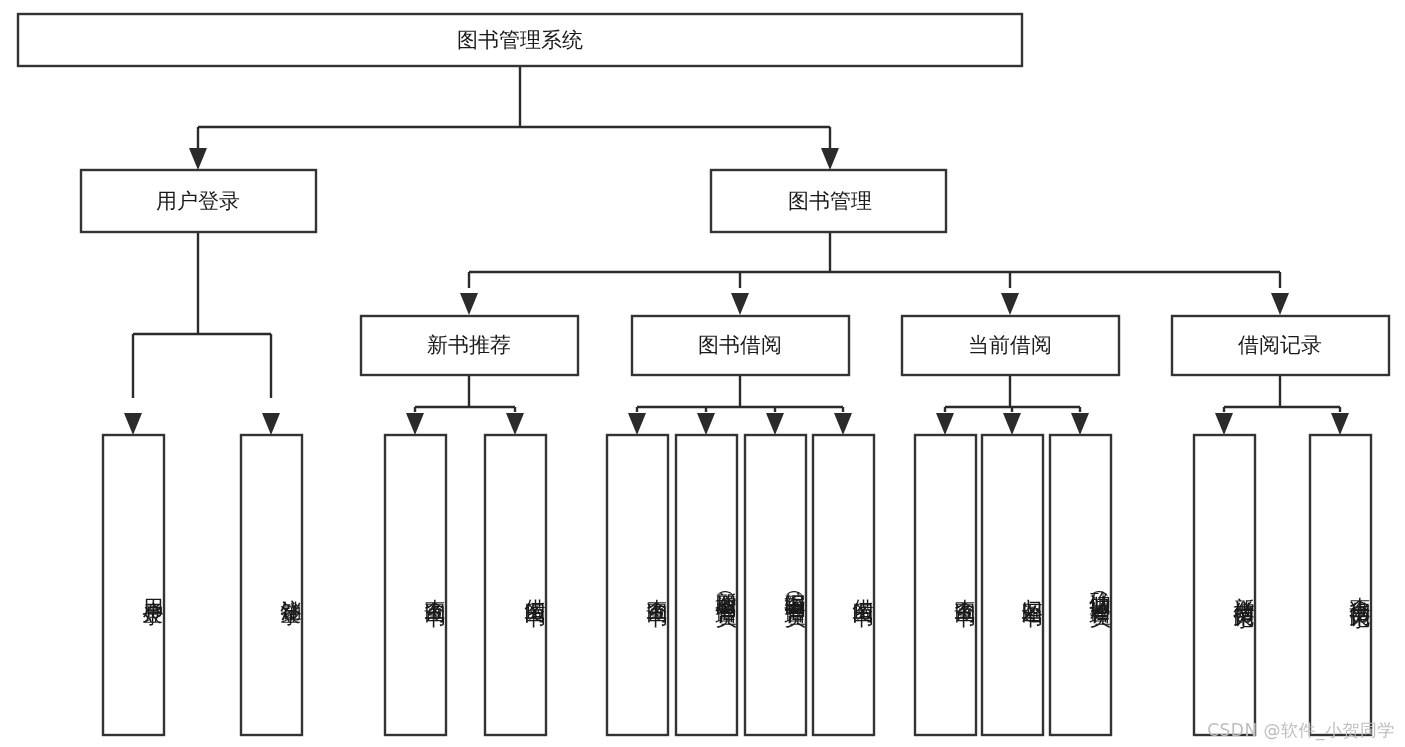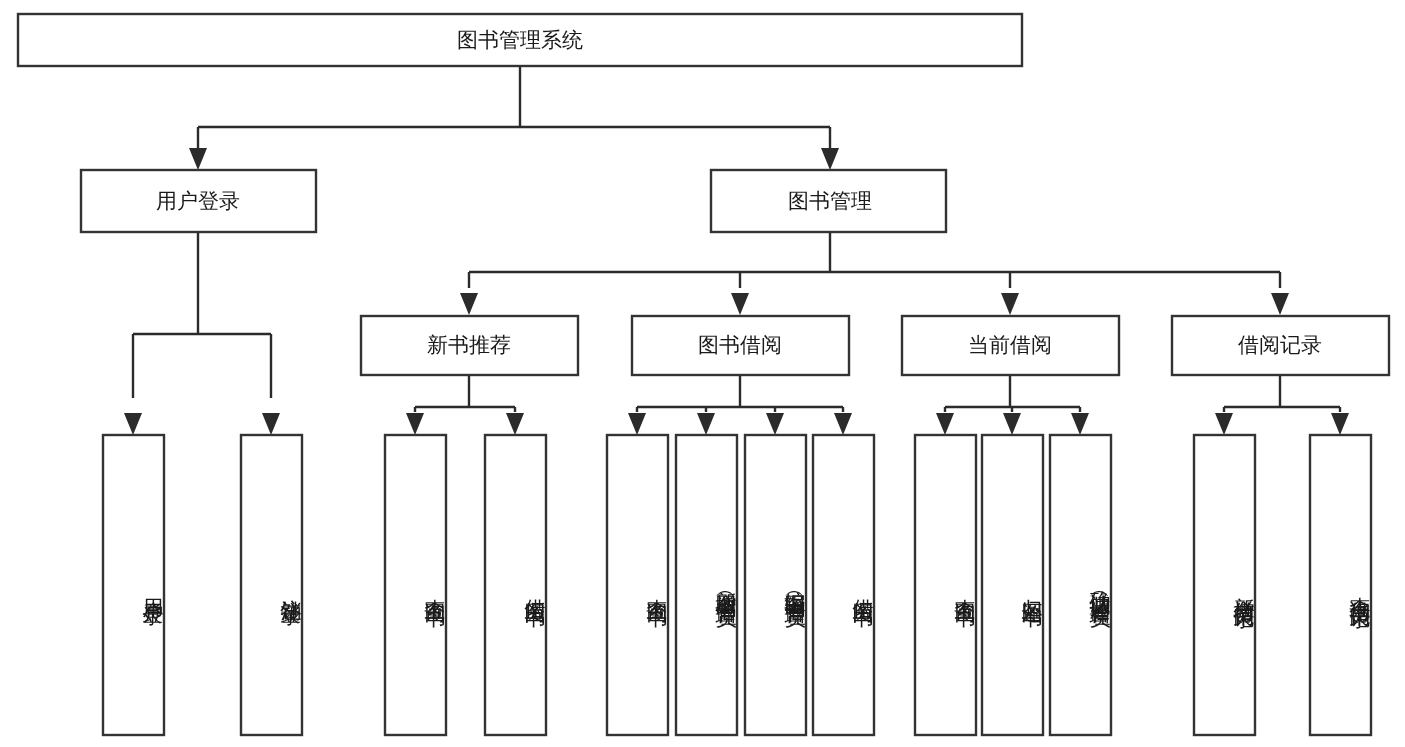--- a/index.html
+++ b/index.html
@@ -233,14 +233,15 @@
   <div class="leaf-label" style="left:745px; top:440px; width:61px; height:290px;">编辑图书（管理员）</div>
   <div class="leaf-label" style="left:813px; top:447px; width:61px; height:280px;">借阅图书</div>
 
   <div class="leaf-label" style="left:915px; top:447px; width:61px; height:280px;">查询图书</div>
   <div class="leaf-label" style="left:982px; top:447px; width:61px; height:280px;">归还图书</div>
   <div class="leaf-label" style="left:1050px; top:440px; width:61px; height:290px;">确认归还（管理员）</div>
 
   <div class="leaf-label" style="left:1194px; top:447px; width:61px; height:280px;">新增借阅记录</div>
   <div class="leaf-label" style="left:1310px; top:447px; width:61px; height:280px;">查询借阅记录</div>
 
+  <div class="watermark">CSDN @软件_小贺同学</div>
 
 </div>
 
 </body></html>

